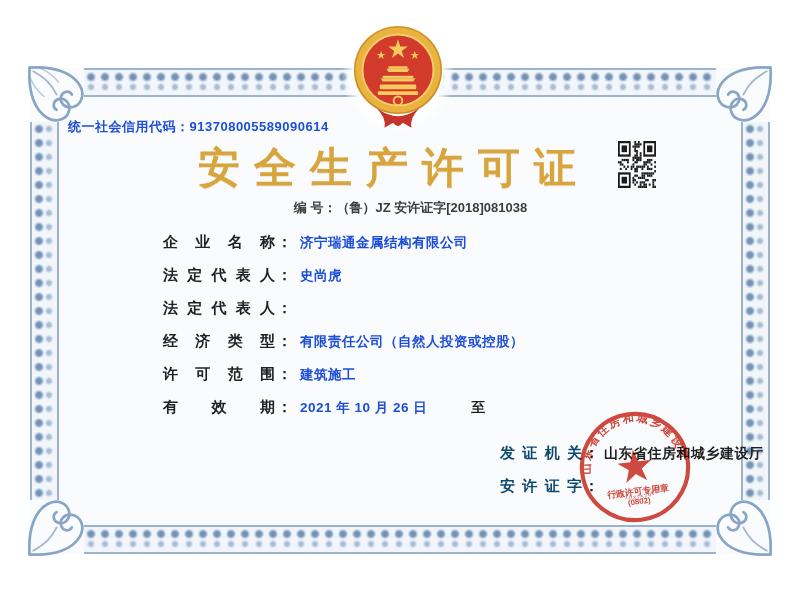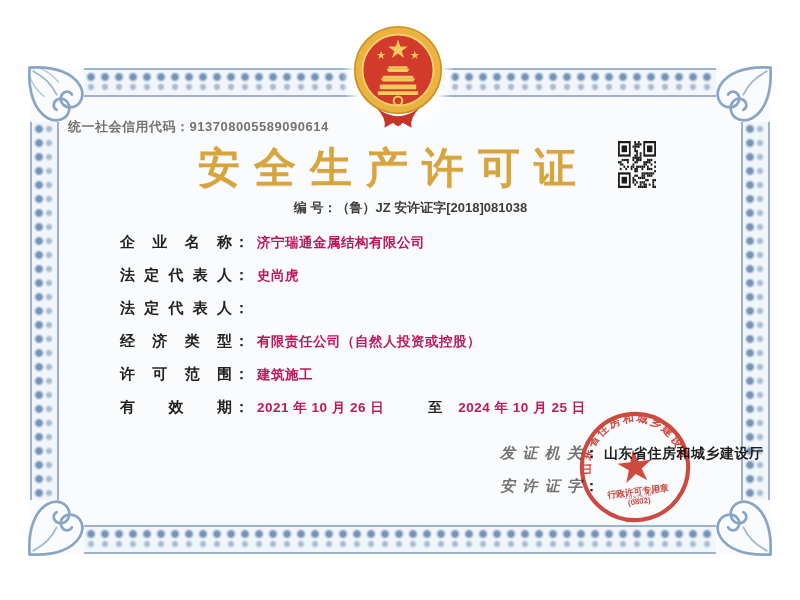--- a/index.html
+++ b/index.html
@@ -41,43 +41,43 @@
   .corner.tr{right:-4px;top:-4px;transform:scaleX(-1);}
   .corner.bl{left:-4px;bottom:-4px;transform:scaleY(-1);}
   .corner.br{right:-4px;bottom:-4px;transform:scale(-1,-1);}
 
   
   .emblem{position:absolute;left:350px;top:24px;width:96px;height:106px;z-index:6;}
   .emblem-glow{position:absolute;left:342px;top:20px;width:112px;height:112px;border-radius:50%;
     background:radial-gradient(circle,#ffffff 55%,rgba(255,255,255,0) 72%);z-index:5;}
 
   
-  .credit-code{position:absolute;left:68px;top:118px;font-size:13px;font-weight:700;color:#737373;letter-spacing:.5px;}
+  .credit-code{position:absolute;left:68px;top:118px;font-size:13px;font-weight:700;color:#1d4ed8;letter-spacing:.5px;}
   .cert-title{position:absolute;left:30px;right:30px;top:140px;text-align:center;padding-right:12px;
     font-size:42px;font-weight:800;color:#d8a43c;letter-spacing:14px;
     text-shadow:0 1px 0 rgba(150,100,20,.15);white-space:nowrap;}
   .serial-line{position:absolute;left:15px;right:30px;top:199px;text-align:center;padding-left:36px;
     font-size:13px;font-weight:600;color:#3c3c3c;}
   .qr{position:absolute;left:618px;top:141px;width:38px;height:47px;}
   .qr svg{width:100%;height:100%;}
 
   
   .fields{position:absolute;left:120px;top:233px;}
-  .field-row{display:flex;align-items:baseline;height:20px;margin-bottom:13px;white-space:nowrap;}
+  .field-row{display:flex;align-items:baseline;height:20px;margin-bottom:13px;white-space:nowrap;margin-left:43px;}
   .f-label{display:inline-block;width:112px;font-size:15px;font-weight:700;color:#222;
     text-align:justify;text-align-last:justify;}
   .f-colon{font-size:15px;font-weight:700;color:#222;margin:0 8px 0 2px;}
-  .f-value{font-size:13.5px;font-weight:600;color:#be185d;letter-spacing:.5px;}
+  .f-value{font-size:13.5px;font-weight:600;color:#1d4ed8;letter-spacing:.5px;}
   .f-to{font-size:14px;font-weight:700;color:#1f1f1f;margin:0 16px 0 44px;}
 
   
   .issue{position:absolute;left:500px;top:444px;z-index:2;}
   .issue-row{display:flex;align-items:baseline;height:20px;margin-bottom:13px;white-space:nowrap;}
-  .i-label{display:inline-block;width:82px;font-size:15px;font-weight:700;color:#737373;
-    text-align:justify;text-align-last:justify;font-style:italic;}
+  .i-label{display:inline-block;width:82px;font-size:15px;font-weight:700;color:#0c4a6e;
+    text-align:justify;text-align-last:justify;}
   .i-colon{font-size:15px;font-weight:700;color:#222;margin:0 5px 0 2px;}
   .i-value{font-size:14px;font-weight:700;color:#1f1f1f;letter-spacing:.5px;}
 
   
   .seal{position:absolute;left:576px;top:408px;width:118px;height:118px;z-index:4;
     transform:rotate(-7deg);opacity:.92;mix-blend-mode:multiply;}
   .seal svg{width:100%;height:100%;}
 
   
   .producer{position:absolute;right:52px;top:558px;font-size:10px;color:#6d6d6d;
@@ -320,21 +320,20 @@
     <div class="field-row">
       <span class="f-label">许可范围</span>
         <span class="f-colon">：</span>
         <span class="f-value">建筑施工</span>
     </div>
     <div class="field-row">
       <span class="f-label">有效期</span>
         <span class="f-colon">：</span>
         <span class="f-value">2021 年 10 月 26 日</span>
         <span class="f-to">至</span>
-        <span class="f-value">2024 年 10 月 25 日</span>
     </div>
   </div>
 
   <div class="issue">
     <div class="issue-row">
       <span class="i-label">发证机关</span>
         <span class="i-colon">：</span>
         <span class="i-value">山东省住房和城乡建设厅</span>
     </div>
     <div class="issue-row">

